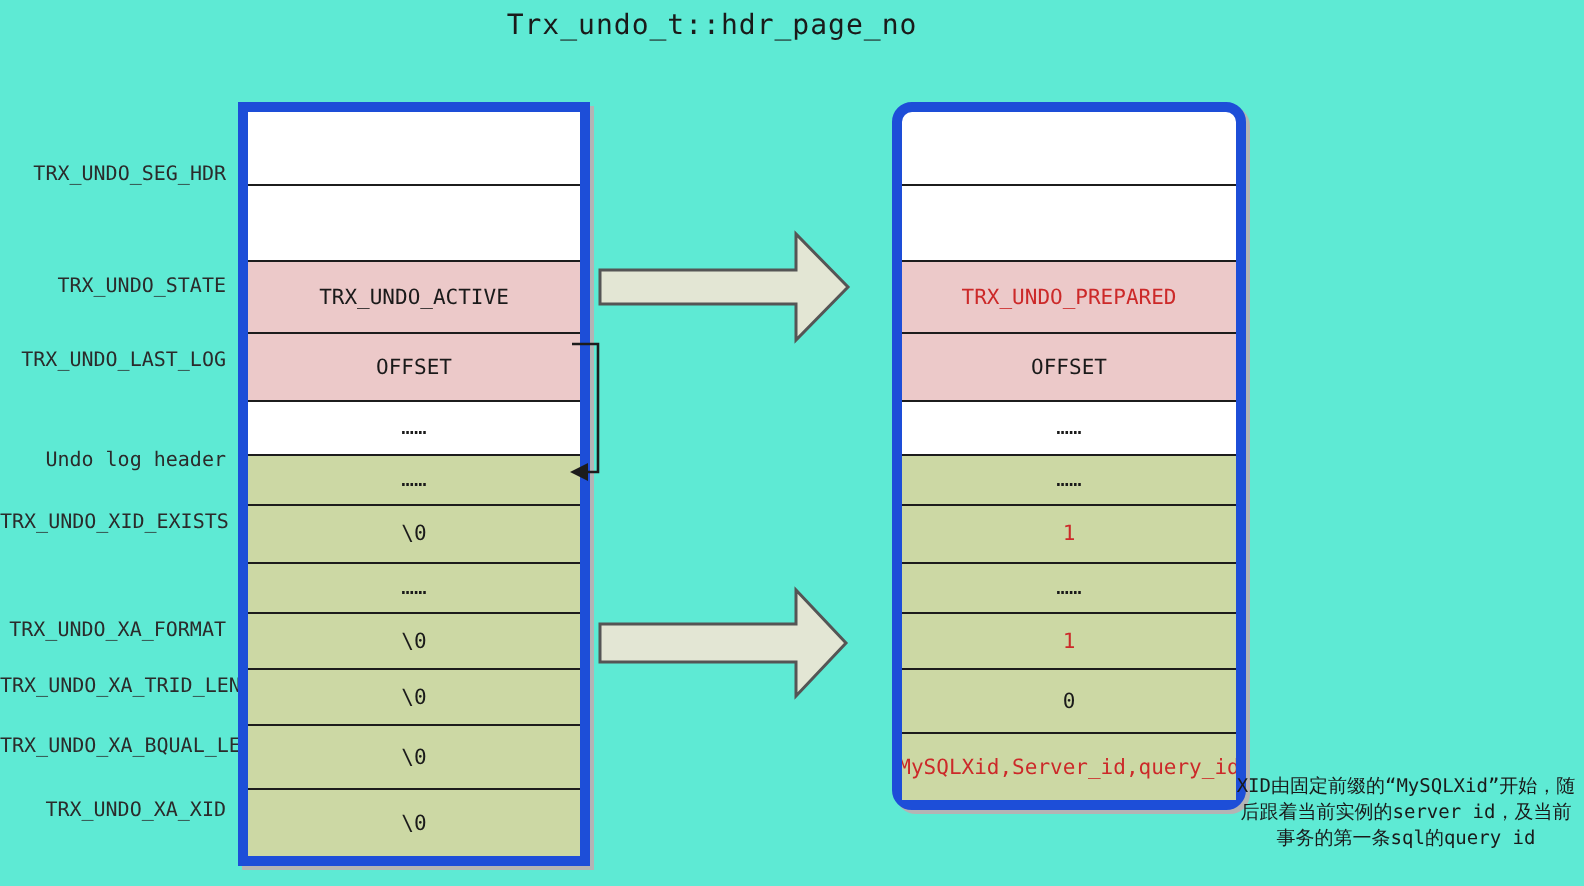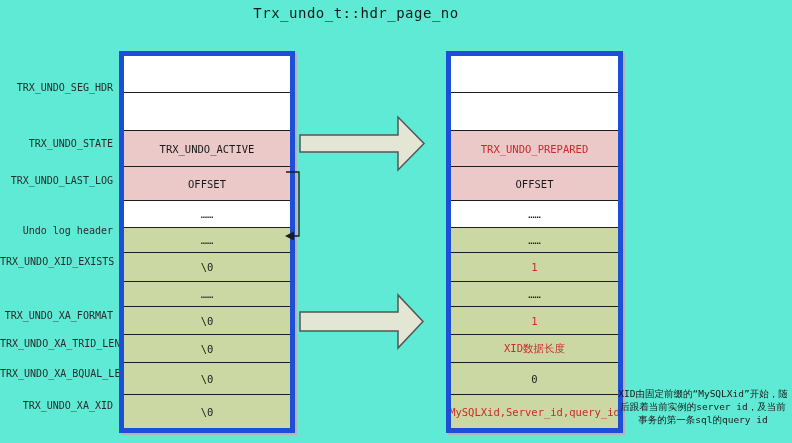--- a/index.html
+++ b/index.html
@@ -17,21 +17,21 @@
     font-size:10px;line-height:12px;color:#2b2b2b;white-space:nowrap;
   }
   .l0{top:82px}.l1{top:138px}.l2{top:175px}.l3{top:225px}.l4{top:256px}
   .l5{top:310px}.l6{top:338px}.l7{top:368px}.l8{top:400px}
   
   .memtable{
     position:absolute;top:51px;border:5px solid #1d4ed8;background:#fff;
     box-shadow:2px 2px 0 #b4b4b4;
   }
   #left-table{left:119px;width:166px;}
-  #right-table{left:446px;width:167px;}
+  #right-table{left:446px;width:167px;border-radius:10px;}
   .row{
     box-sizing:border-box;border-bottom:1px solid #1c1c1c;
     display:flex;align-items:center;justify-content:center;
     font-size:10.5px;overflow:hidden;
   }
   .row:last-child{border-bottom:none;}
   .h0{height:37px}.h1{height:38px}.h2{height:36px}.h3{height:34px}
   .h4{height:27px}.h5{height:25px}.h6{height:29px}.h7{height:25px}
   .h8{height:28px}.h9{height:28px}.h10{height:32px}.h11{height:33px}
   .bg-pink{background:#ecc9c9;}
@@ -122,23 +122,20 @@
       </div>
     <div class="row h6 bg-green">
         <span class="red">1</span>
       </div>
     <div class="row h7 bg-green">
         <span>……</span>
       </div>
     <div class="row h8 bg-green">
         <span class="red">1</span>
       </div>
-    <div class="row h9 bg-green">
-        <span class="red">XID数据长度</span>
-      </div>
     <div class="row h10 bg-green">
         <span>0</span>
       </div>
     <div class="row h11 bg-green">
         <span class="red">MySQLXid,Server_id,query_id</span>
       </div>
   </div>
 
   <svg id="overlay" width="792" height="443" viewBox="0 0 792 443">
     <polygon points="300,135 398,135 398,117 424,143.5 398,170 398,152 300,152" fill="#e3e6d4" stroke="#555" stroke-width="1.5"></polygon>

